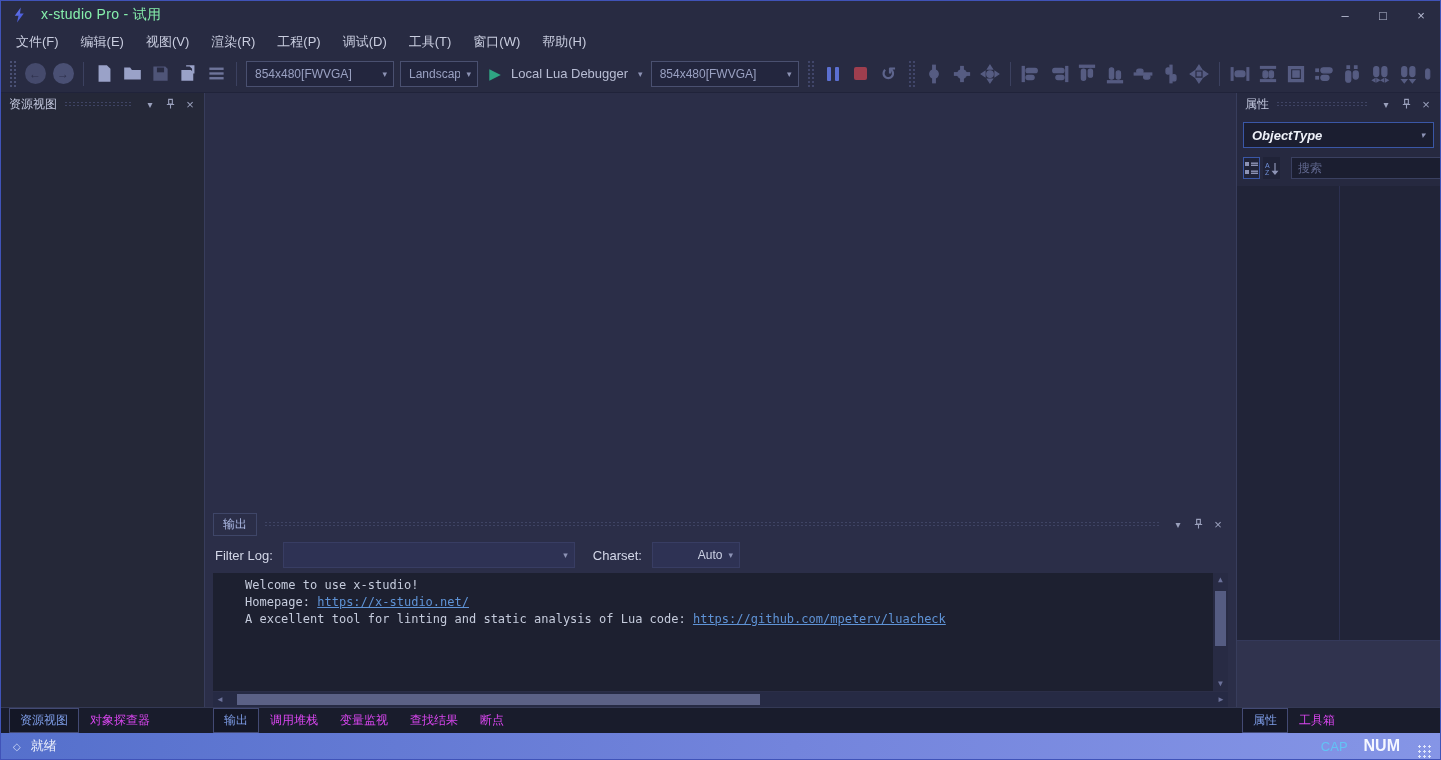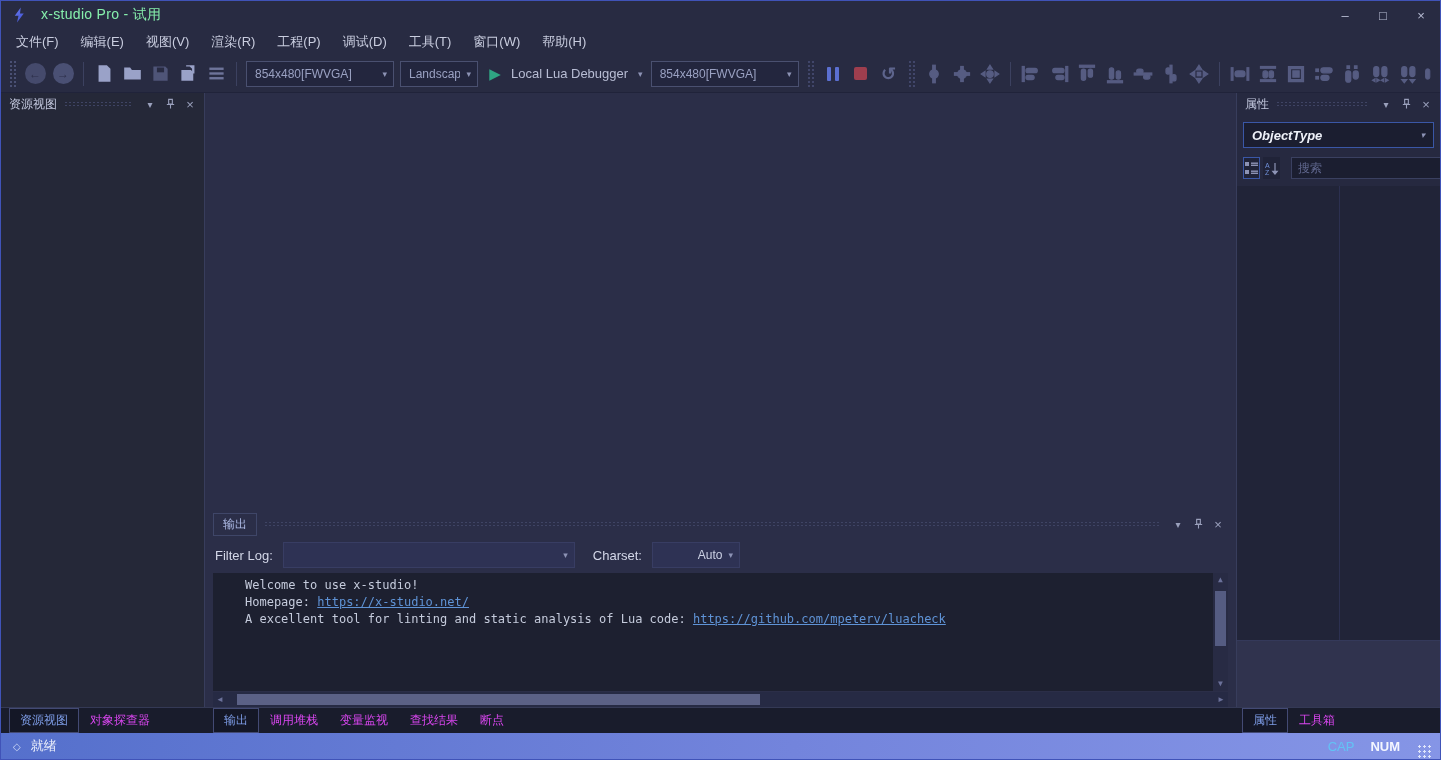--- a/index.html
+++ b/index.html
@@ -117,21 +117,21 @@
   .tab { padding:3px 10px; font-size:12px; color:#d946ef; border:1px solid transparent; white-space:nowrap; }
   .tab.active { color:#7d9ce6; border-color:#434a74; background:#141726; }
   
   .statusbar { position:absolute; bottom:0; left:0; right:0; height:26px;
                background:linear-gradient(90deg,#5570cc,#7384dc 55%,#8595e6);
                display:flex; align-items:center; padding:0 8px; }
   .diamond { color:#cdd8f6; font-size:10px; margin:0 10px 0 4px; }
   .ready { font-size:13px; color:#eef1fb; }
   .sb-spacer { flex:1; }
   .cap { font-size:13px; color:#62c3f5; margin-right:16px; }
-  .num { font-size:13px; color:#f5f7ff; font-weight:bold; margin-right:18px; }
+  .num { font-size:16px; color:#f5f7ff; font-weight:bold; margin-right:18px; }
   .sizegrip { width:14px; height:14px; align-self:flex-end;
               background-image:radial-gradient(circle,#dfe5fa 1px,transparent 1.2px);
               background-size:5px 5px; background-position:bottom right; }
 </style>
 </head>
 <body>
 
 <div class="titlebar">
   <svg class="logo" viewBox="0 0 24 24">
     <defs>

